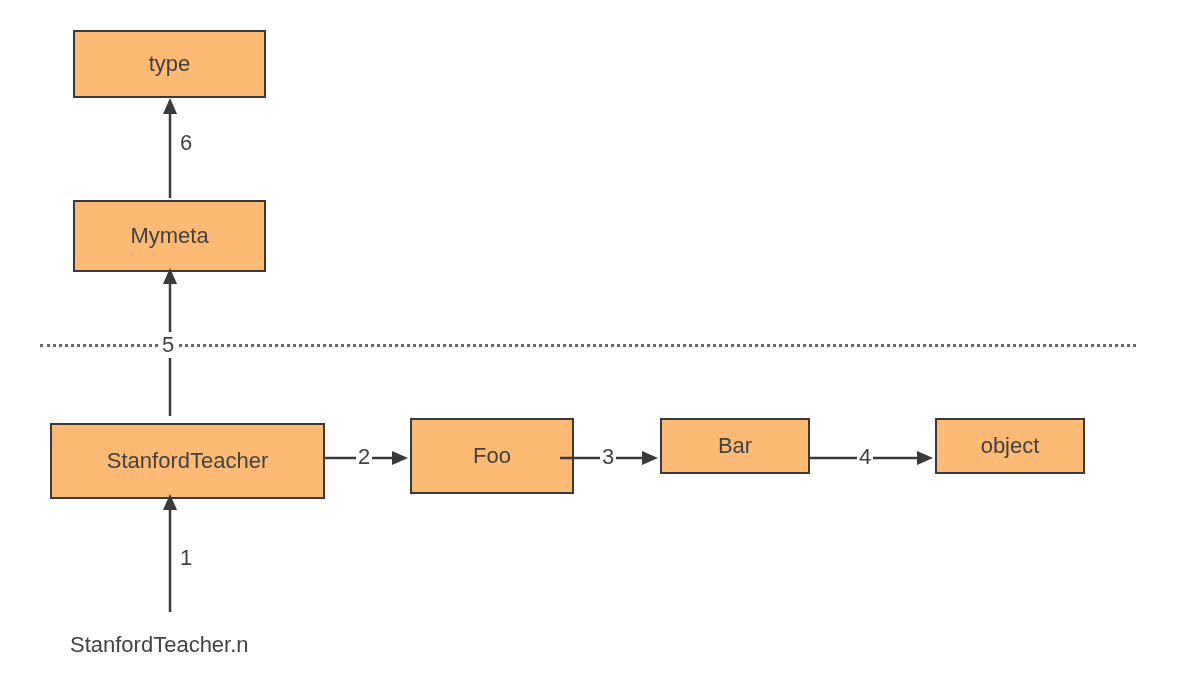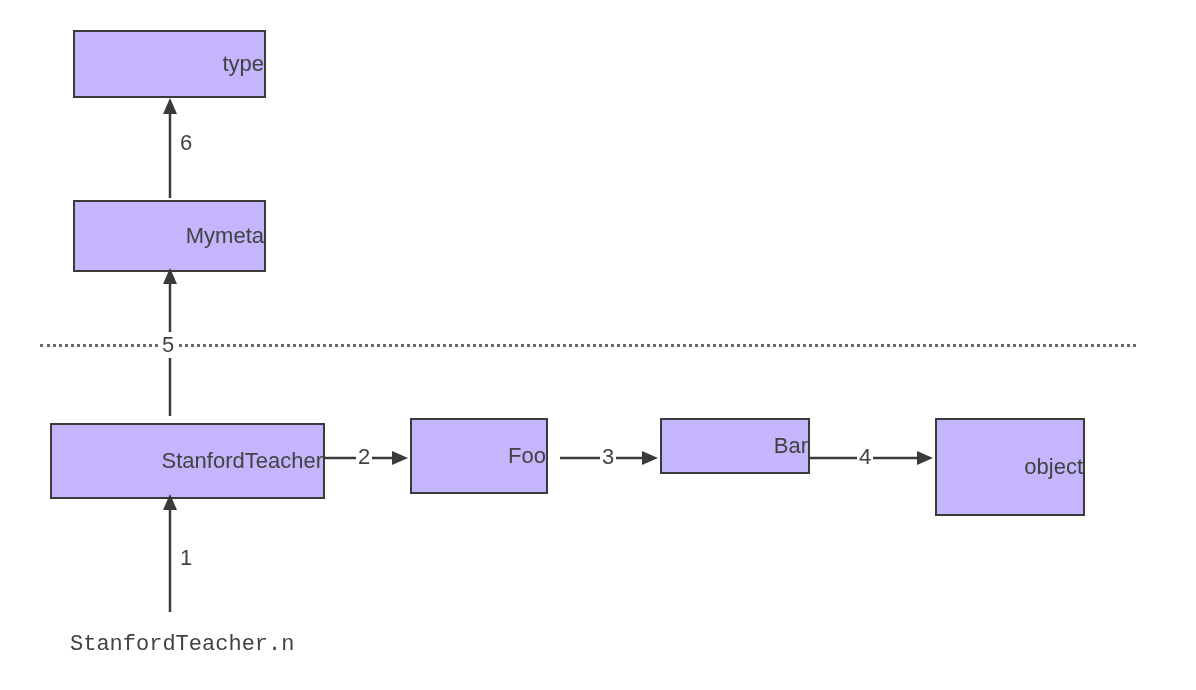--- a/index.html
+++ b/index.html
@@ -8,24 +8,24 @@
       background: #fff;
       position: relative;
       width: 1196px;
       height: 690px;
       overflow: hidden;
       color: #424242;
     }
     .box {
       position: absolute;
       border: 2px solid #3a3a3a;
-      background: #c4b5fd;
+      background: #fdba74;
       display: flex;
       align-items: center;
-      justify-content: flex-end;
+      justify-content: center;
       font-size: 22px;
     }
     .label {
       position: absolute;
       font-size: 22px;
       background: #fff;
       padding: 0 2px;
     }
     .divider {
       position: absolute;
@@ -56,29 +56,29 @@
 </div>
 
 <div class="box" style="left:73px; top:200px; width:193px; height:72px;">
   <span>Mymeta</span>
 </div>
 
 <div class="box" style="left:50px; top:423px; width:275px; height:76px;">
   <span>StanfordTeacher</span>
 </div>
 
-<div class="box" style="left:410px; top:418px; width:138px; height:76px;">
+<div class="box" style="left:410px; top:418px; width:164px; height:76px;">
   <span>Foo</span>
 </div>
 
 <div class="box" style="left:660px; top:418px; width:150px; height:56px;">
   <span>Bar</span>
 </div>
 
-<div class="box" style="left:935px; top:418px; width:150px; height:98px;">
+<div class="box" style="left:935px; top:418px; width:150px; height:56px;">
   <span>object</span>
 </div>
 
 <svg class="arrow" style="left:160px; top:98px; width:20px; height:102px;">
   <line class="arrow-line" x1="10" y1="100" x2="10" y2="12"></line>
   <polygon class="arrow-head" points="10,0 3,16 17,16"></polygon>
 </svg>
 <div class="label" style="left:178px; top:130px;">6</div>
 
 <svg class="arrow" style="left:160px; top:268px; width:20px; height:150px;">
@@ -104,13 +104,13 @@
   <polygon class="arrow-head" points="123,10 107,3 107,17"></polygon>
 </svg>
 <div class="label" style="left:857px; top:444px;">4</div>
 
 <svg class="arrow" style="left:160px; top:494px; width:20px; height:120px;">
   <line class="arrow-line" x1="10" y1="118" x2="10" y2="12"></line>
   <polygon class="arrow-head" points="10,0 3,16 17,16"></polygon>
 </svg>
 <div class="label" style="left:178px; top:545px;">1</div>
 
-<div class="free-text" style="left:70px; top:632px;font-family:Liberation Mono, monospace;">StanfordTeacher.n</div>
+<div class="free-text" style="left:70px; top:632px;">StanfordTeacher.n</div>
 
 </body></html>

